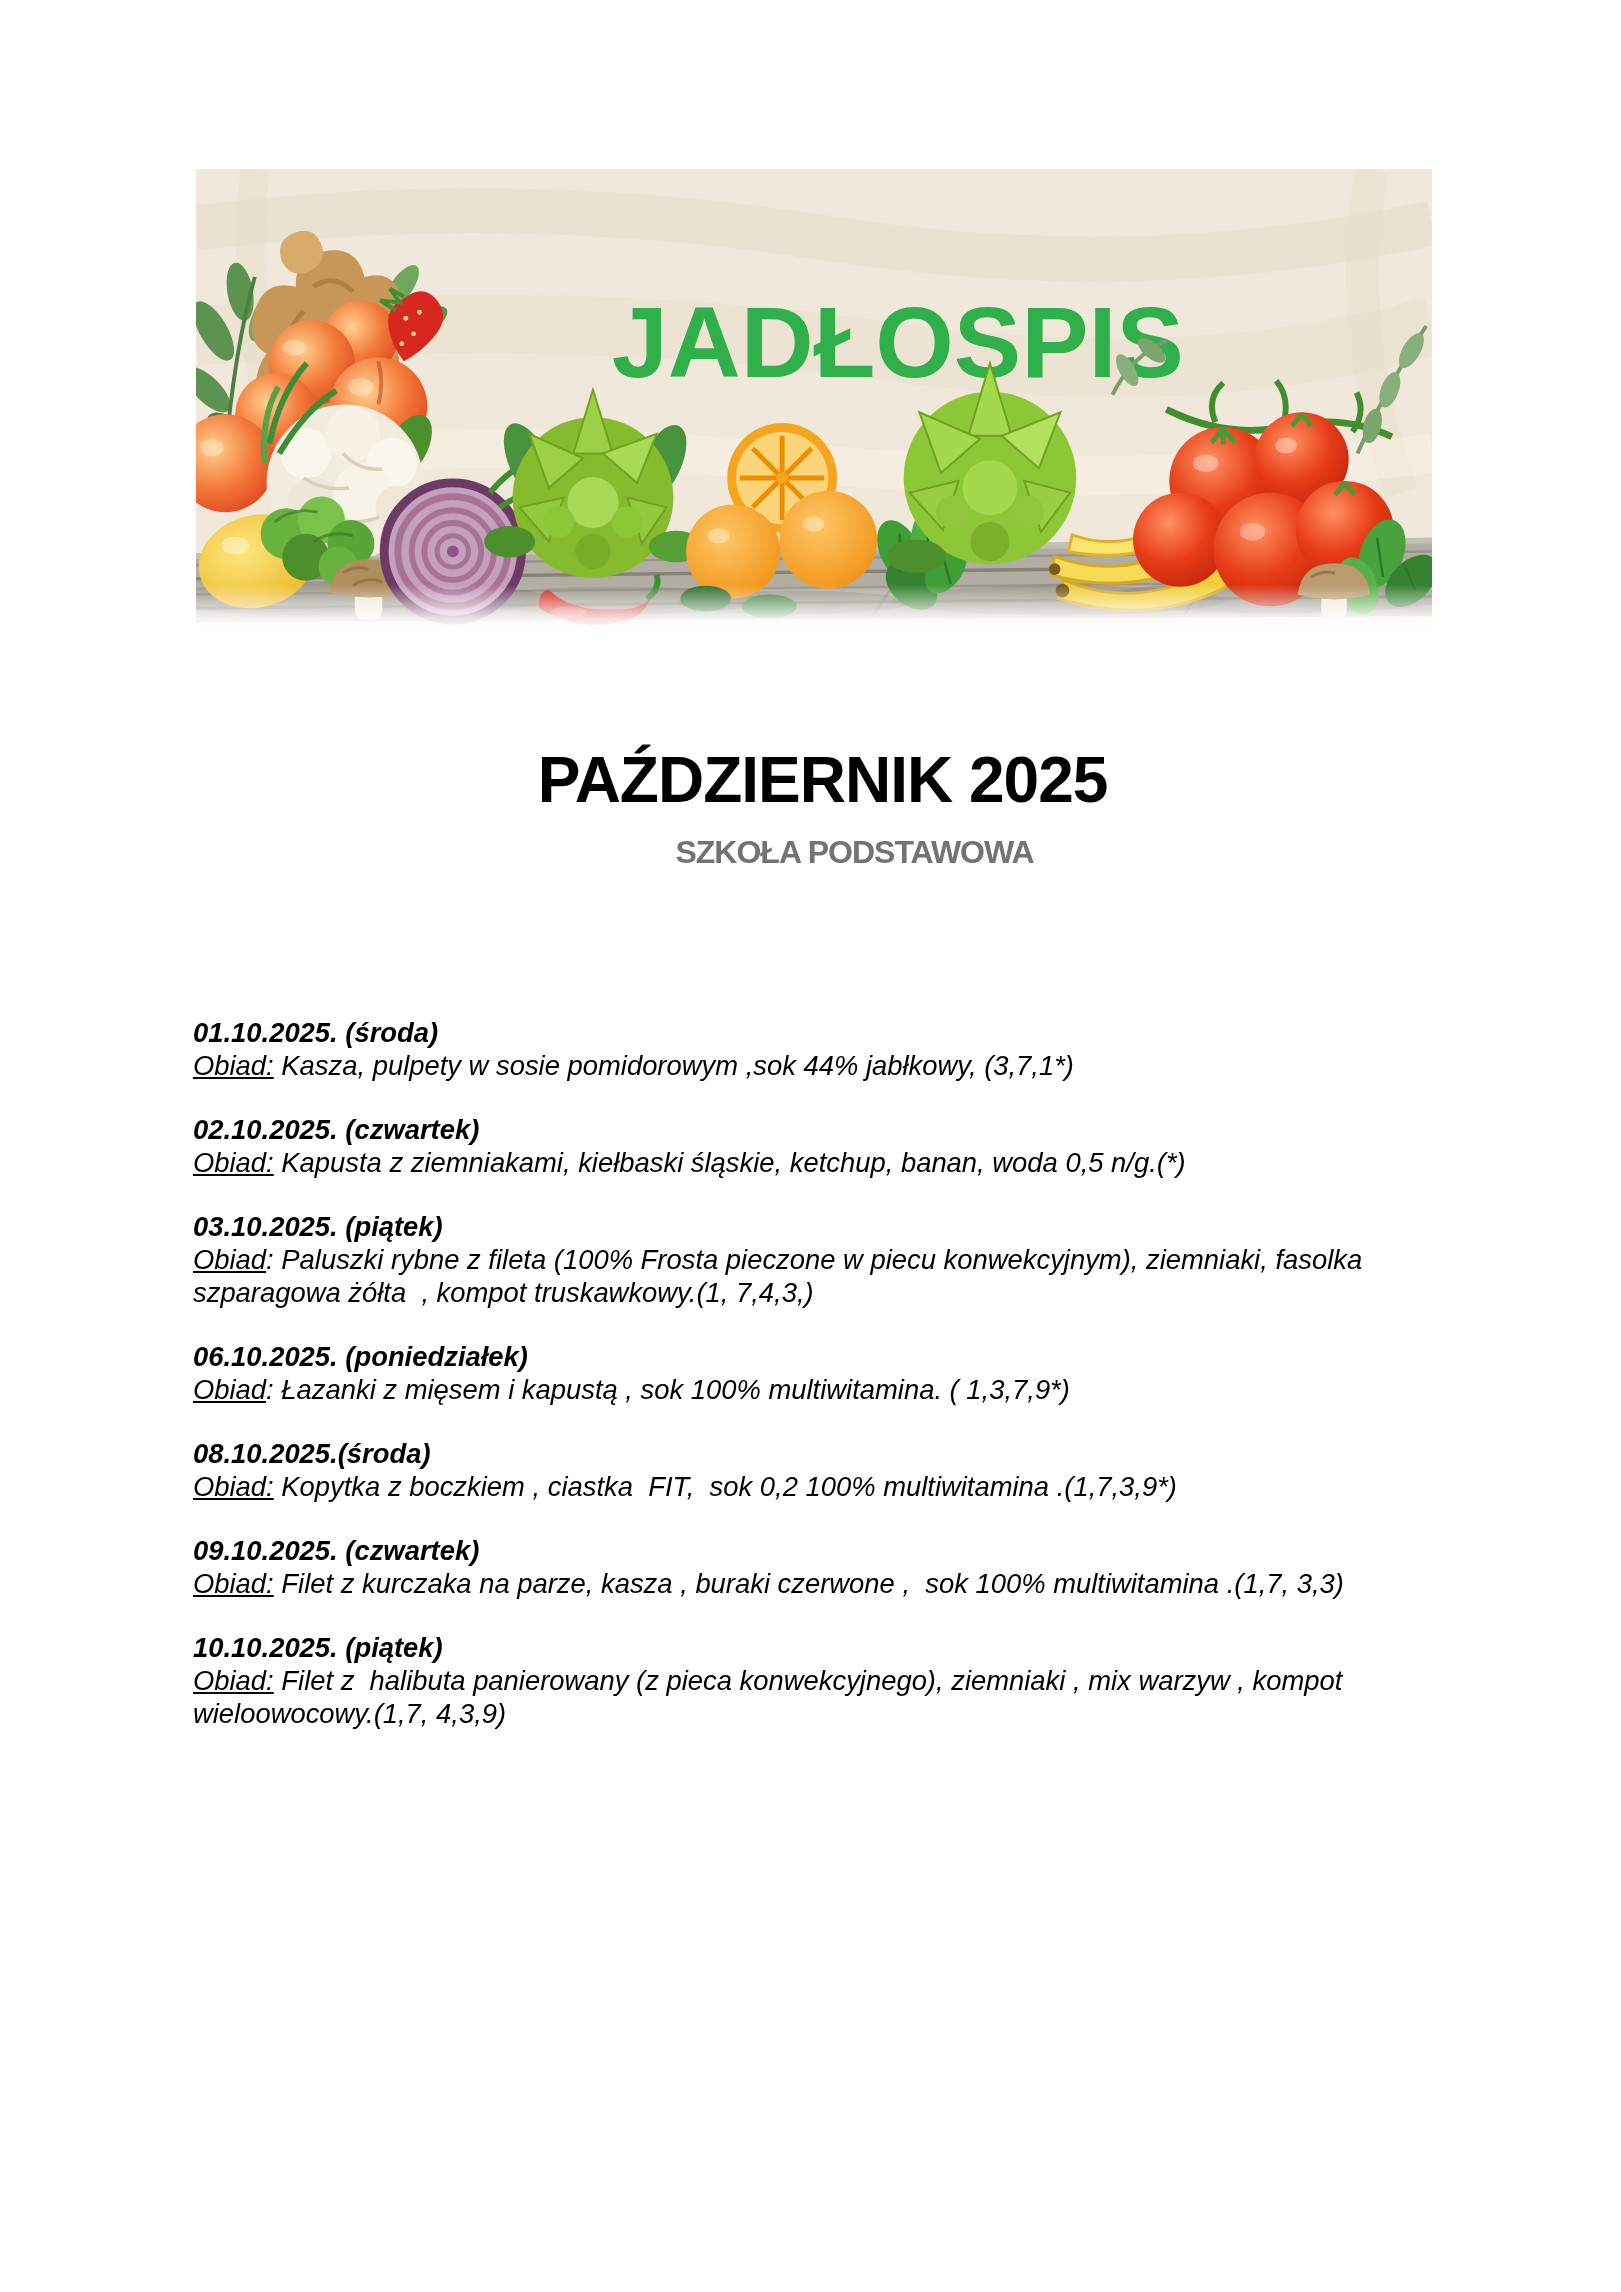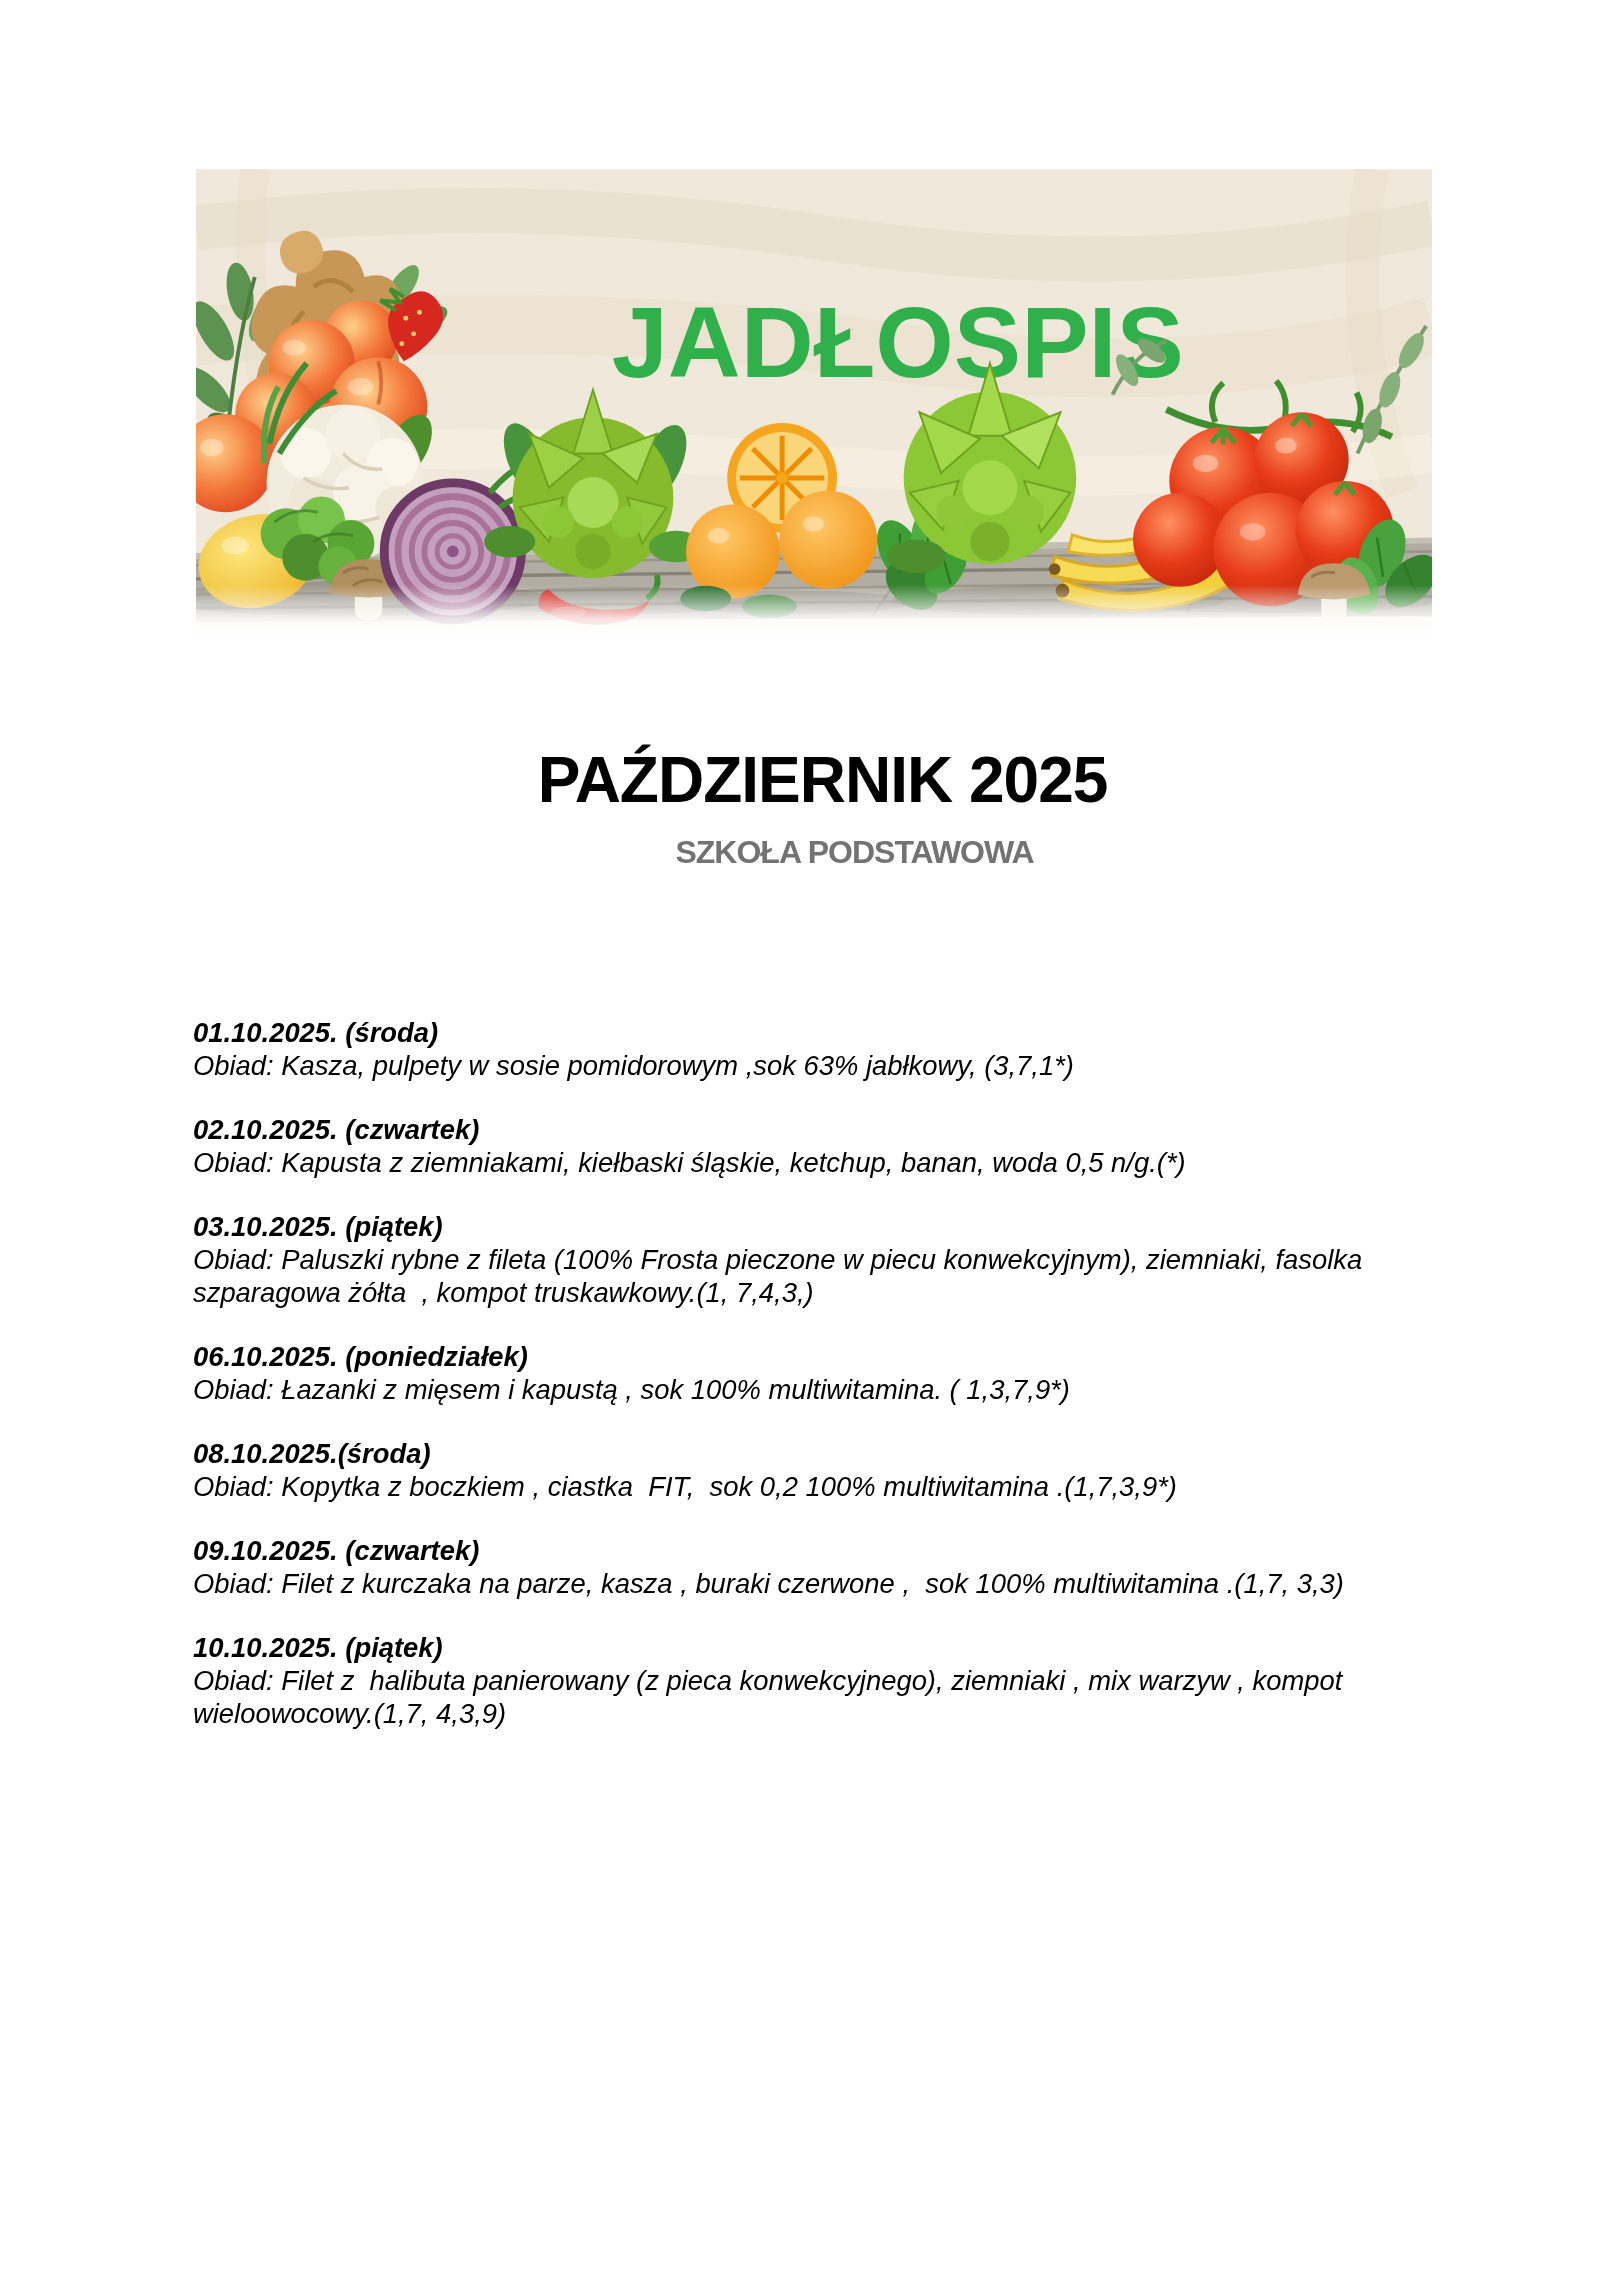--- a/index.html
+++ b/index.html
@@ -18,21 +18,21 @@
   .page-subtitle{
     position:absolute;top:836px;left:0;width:1621px;text-align:center;
     margin:0;font-size:32px;font-weight:bold;color:#737373;letter-spacing:-1px;line-height:1;padding-left:44px;
   }
   .menu{
     position:absolute;left:193px;top:1016px;width:1237px;color:#000;
   }
   .entry{margin:0 0 31px 0;}
   .entry p{margin:0;font-size:27.4px;line-height:33px;font-style:italic;}
   .entry-date{font-weight:bold;}
-  .meal-label{text-align:right;}
+  .meal-label{text-decoration:underline;text-align:right;}
   .meal-text{white-space:pre-wrap;}
 </style>
 </head>
 <body>
 
 <div class="banner">
   <svg width="1236" height="464" viewBox="0 0 1261 473" role="img" aria-label="Banner: fresh fruits and vegetables (peaches, strawberry, cauliflower, lemon, lettuce, red onion, mushrooms, romanesco, chili, oranges, mint, bananas, tomatoes) on a gray wooden table">
     <defs>
       <radialGradient id="gPeach" cx="38%" cy="35%" r="75%">
         <stop offset="0%" stop-color="#ffd08c"></stop>
@@ -292,21 +292,21 @@
     <rect x="0" y="424" width="1261" height="49" fill="url(#fadeWhite)"></rect>
   </svg>
 </div>
 
 <h1 class="page-title">PAŹDZIERNIK 2025</h1>
 <h2 class="page-subtitle">SZKOŁA PODSTAWOWA</h2>
 
 <div class="menu" id="menu-entries">
     <div class="entry">
       <p class="entry-date">01.10.2025. (środa)</p>
-      <p class="entry-meal"><span class="meal-label">Obiad:</span><span class="meal-text"> Kasza, pulpety w sosie pomidorowym ,sok 63% jabłkowy, (3,7,1*)</span></p>
+      <p class="entry-meal"><span class="meal-label">Obiad:</span><span class="meal-text"> Kasza, pulpety w sosie pomidorowym ,sok 44% jabłkowy, (3,7,1*)</span></p>
     </div>
     <div class="entry">
       <p class="entry-date">02.10.2025. (czwartek)</p>
       <p class="entry-meal"><span class="meal-label">Obiad:</span><span class="meal-text"> Kapusta z ziemniakami, kiełbaski śląskie, ketchup, banan, woda 0,5 n/g.(*)</span></p>
     </div>
     <div class="entry">
       <p class="entry-date">03.10.2025. (piątek)</p>
       <p class="entry-meal"><span class="meal-label">Obiad</span><span class="meal-text">: Paluszki rybne z fileta (100% Frosta pieczone w piecu konwekcyjnym), ziemniaki, fasolka szparagowa żółta  , kompot truskawkowy.(1, 7,4,3,)</span></p>
     </div>
     <div class="entry">

